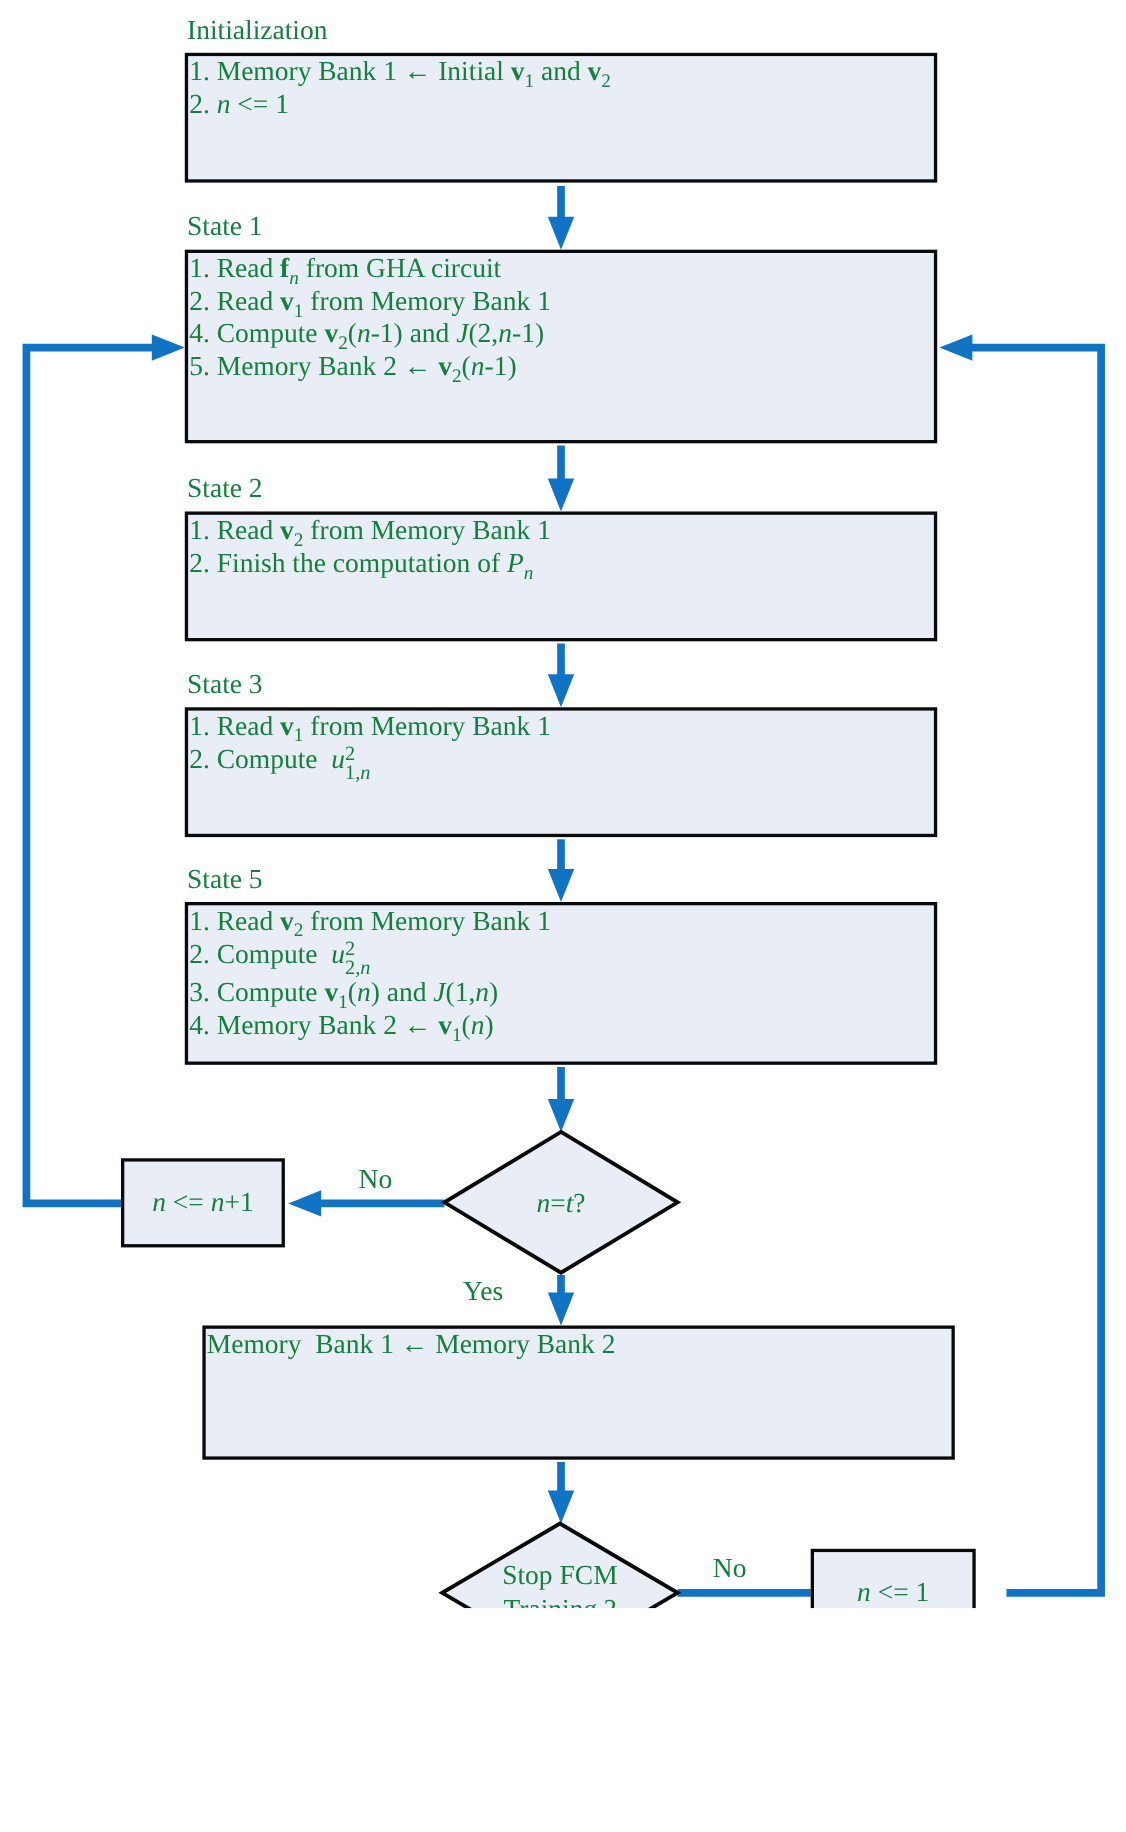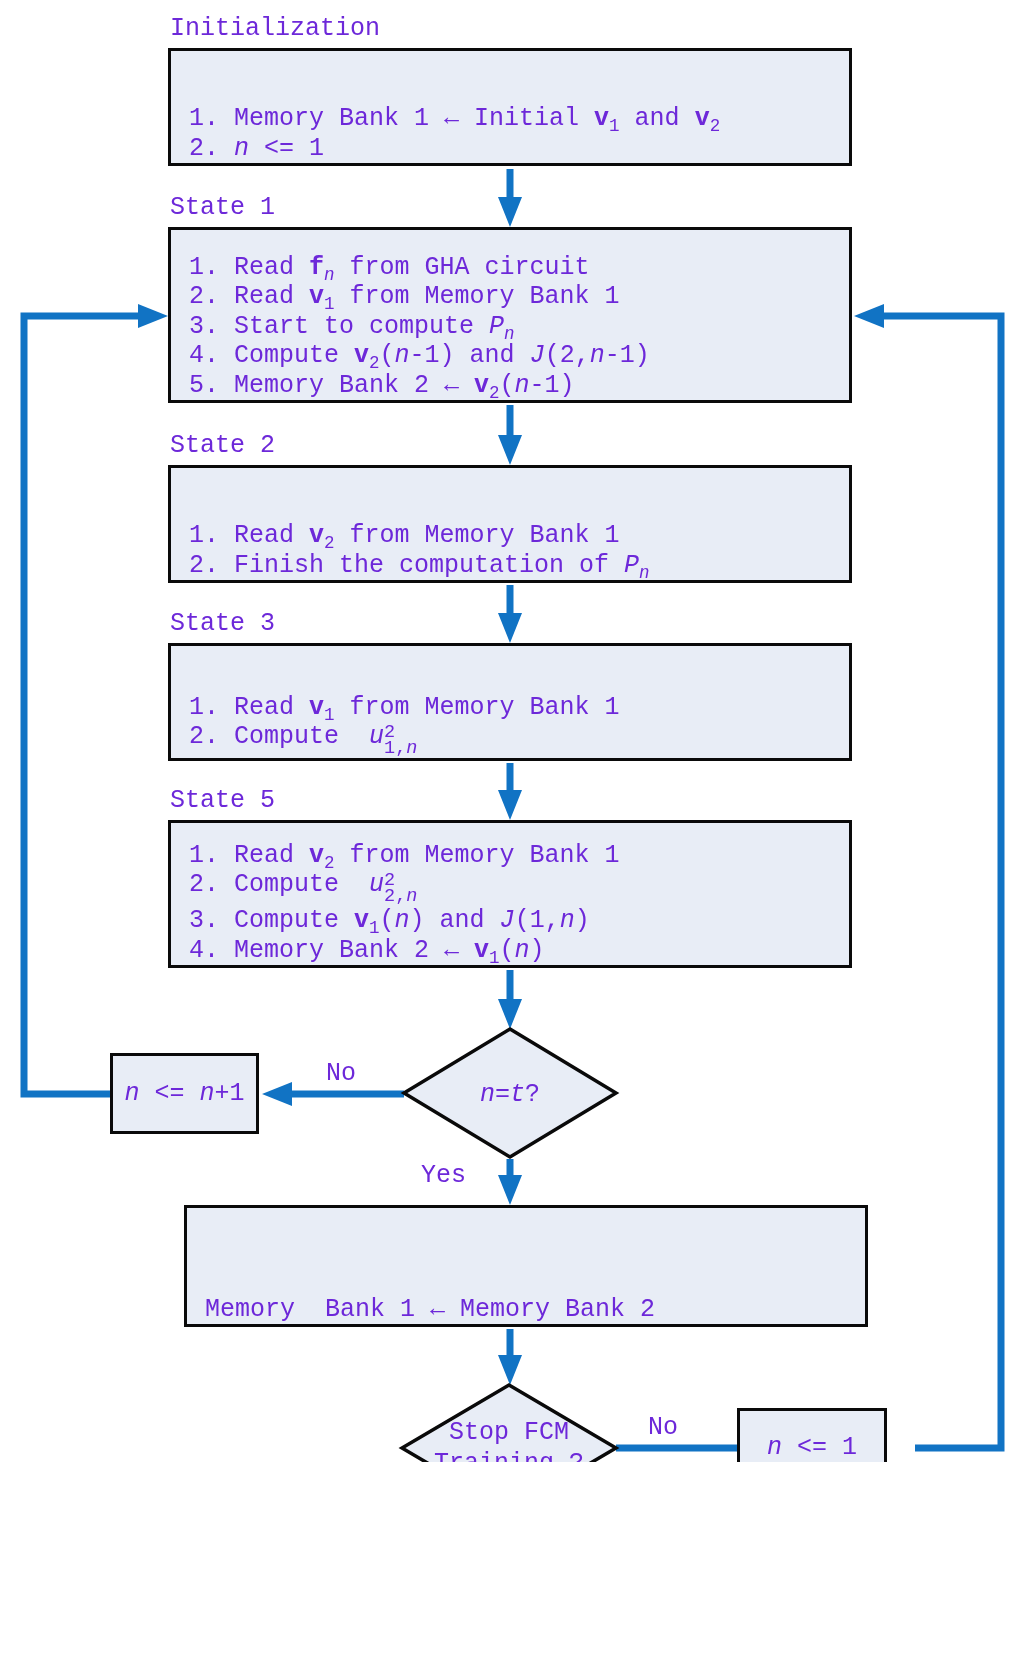--- a/index.html
+++ b/index.html
@@ -1,23 +1,23 @@
 <!DOCTYPE html>
 <html><head>
 <meta charset="utf-8">
 <style>
   html,body{margin:0;padding:0;background:#ffffff;}
   .canvas{position:relative;width:1024px;height:1462px;background:#ffffff;
-          font-family:Liberation Mono, monospace;color:#6d28d9;overflow:hidden;}
+          font-family:Liberation Serif, serif;color:#15803d;overflow:hidden;}
   .connectors{position:absolute;left:0;top:0;width:1024px;height:1665px;}
   .shaft{stroke:#1173C4;stroke-width:7;fill:none;}
   .head{fill:#1173C4;stroke:none;}
   .diamond{fill:#E8EDF6;stroke:#0a0a0a;stroke-width:3.5;}
   .box{position:absolute;box-sizing:border-box;background:#E8EDF6;border:3px solid #0a0a0a;}
-  .proc{display:flex;flex-direction:column;justify-content:flex-end;padding-left:18px;}
+  .proc{display:flex;flex-direction:column;justify-content:flex-start;padding-left:1px;}
   .proc .line{font-size:25px;line-height:29.5px;white-space:nowrap;}
   .small{display:flex;align-items:center;justify-content:center;font-size:25px;}
   .plabel{position:absolute;font-size:25px;white-space:nowrap;}
   .branch{position:absolute;font-size:25px;white-space:nowrap;}
   .dtext{position:absolute;display:flex;align-items:center;justify-content:center;
          text-align:center;font-size:25px;line-height:31px;}
   sub,sup{line-height:0;}
   sub{font-size:0.70em;}
   .supsub{display:inline-block;vertical-align:-0.55em;line-height:0.9;font-size:0.74em;
           text-align:left;}
@@ -90,21 +90,20 @@
   <div class="plabel" style="left:170px;top:786px;">State 5</div>
 
   <div class="box proc" style="left:168px;top:48px;width:684px;height:118px;">
     <div class="line">1. Memory Bank 1 ← Initial <b>v</b><sub>1</sub> and <b>v</b><sub>2</sub></div>
     <div class="line">2. <i>n</i> &lt;= 1</div>
   </div>
 
   <div class="box proc" style="left:168px;top:227px;width:684px;height:176px;">
     <div class="line">1. Read <b>f</b><sub><i>n</i></sub> from GHA circuit</div>
     <div class="line">2. Read <b>v</b><sub>1</sub> from Memory Bank 1</div>
-    <div class="line">3. Start to compute <i>P</i><sub><i>n</i></sub></div>
     <div class="line">4. Compute <b>v</b><sub>2</sub>(<i>n</i>-1) and <i>J</i>(2,<i>n</i>-1)</div>
     <div class="line">5. Memory Bank 2 ← <b>v</b><sub>2</sub>(<i>n</i>-1)</div>
   </div>
 
   <div class="box proc" style="left:168px;top:465px;width:684px;height:118px;">
     <div class="line">1. Read <b>v</b><sub>2</sub> from Memory Bank 1</div>
     <div class="line">2. Finish the computation of <i>P</i><sub><i>n</i></sub></div>
   </div>
 
   <div class="box proc" style="left:168px;top:643px;width:684px;height:118px;">

